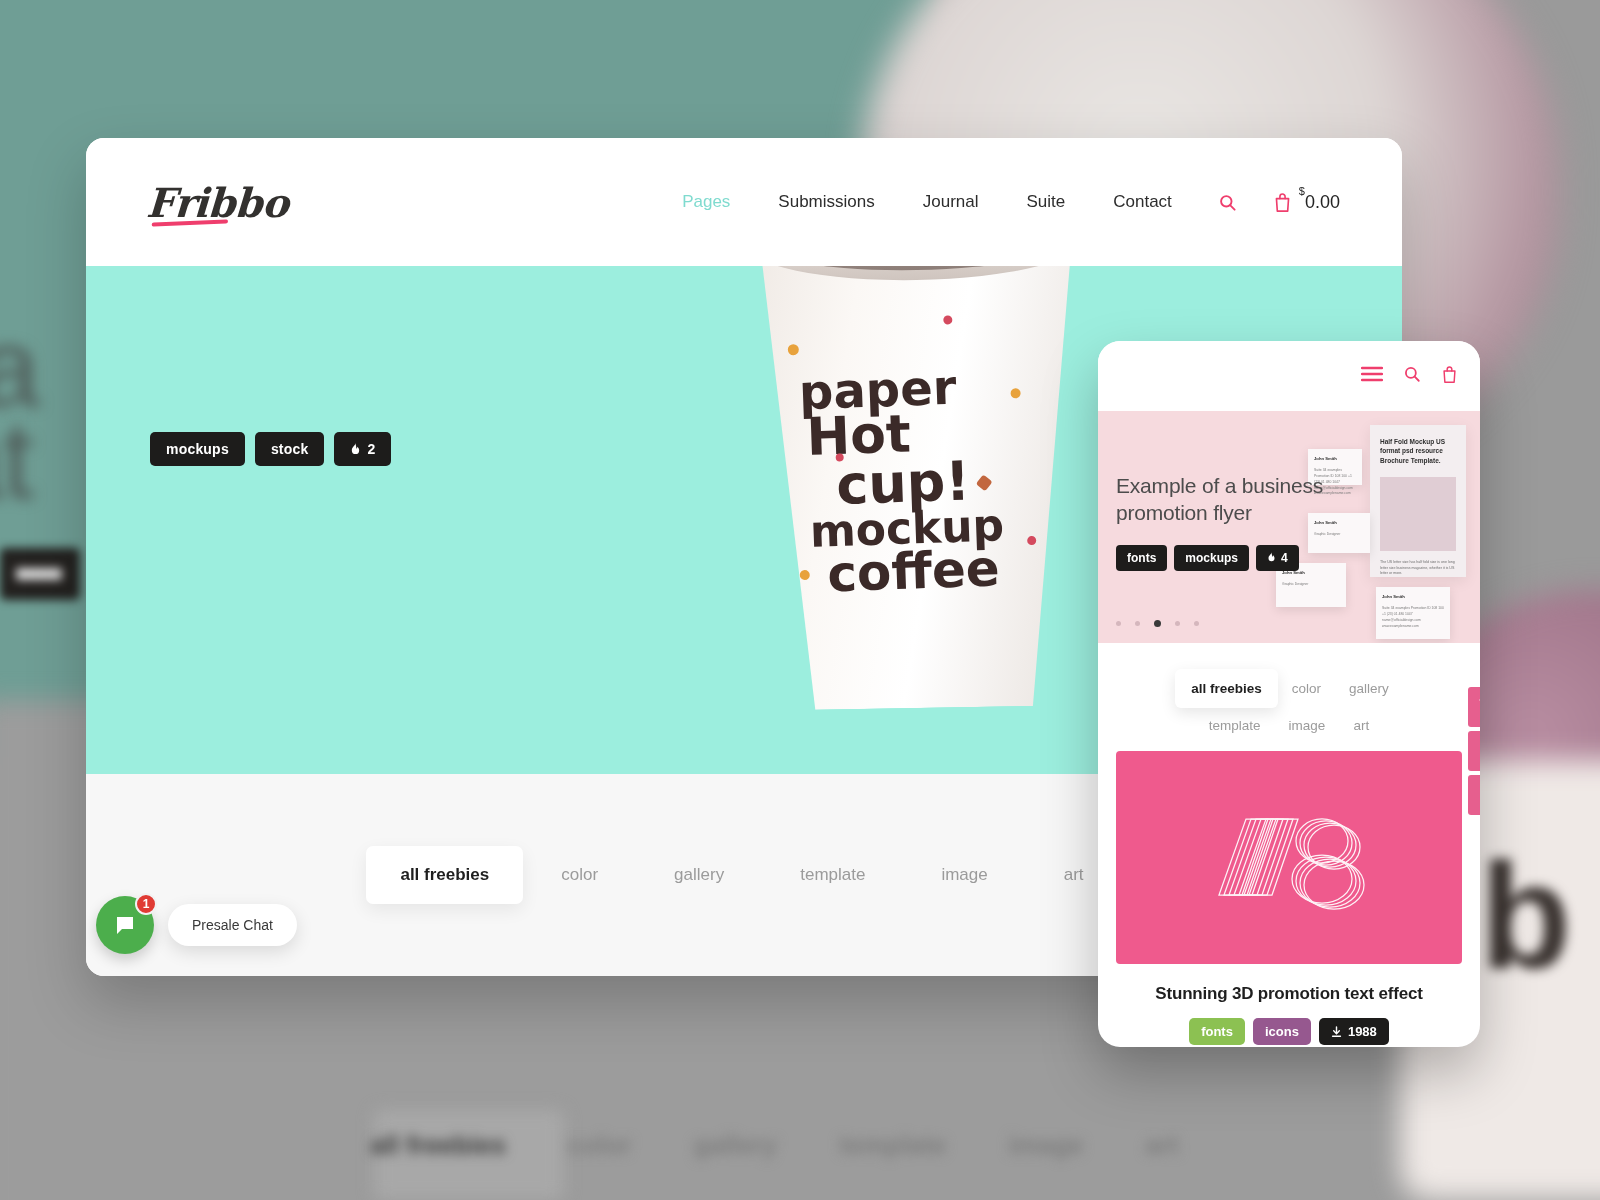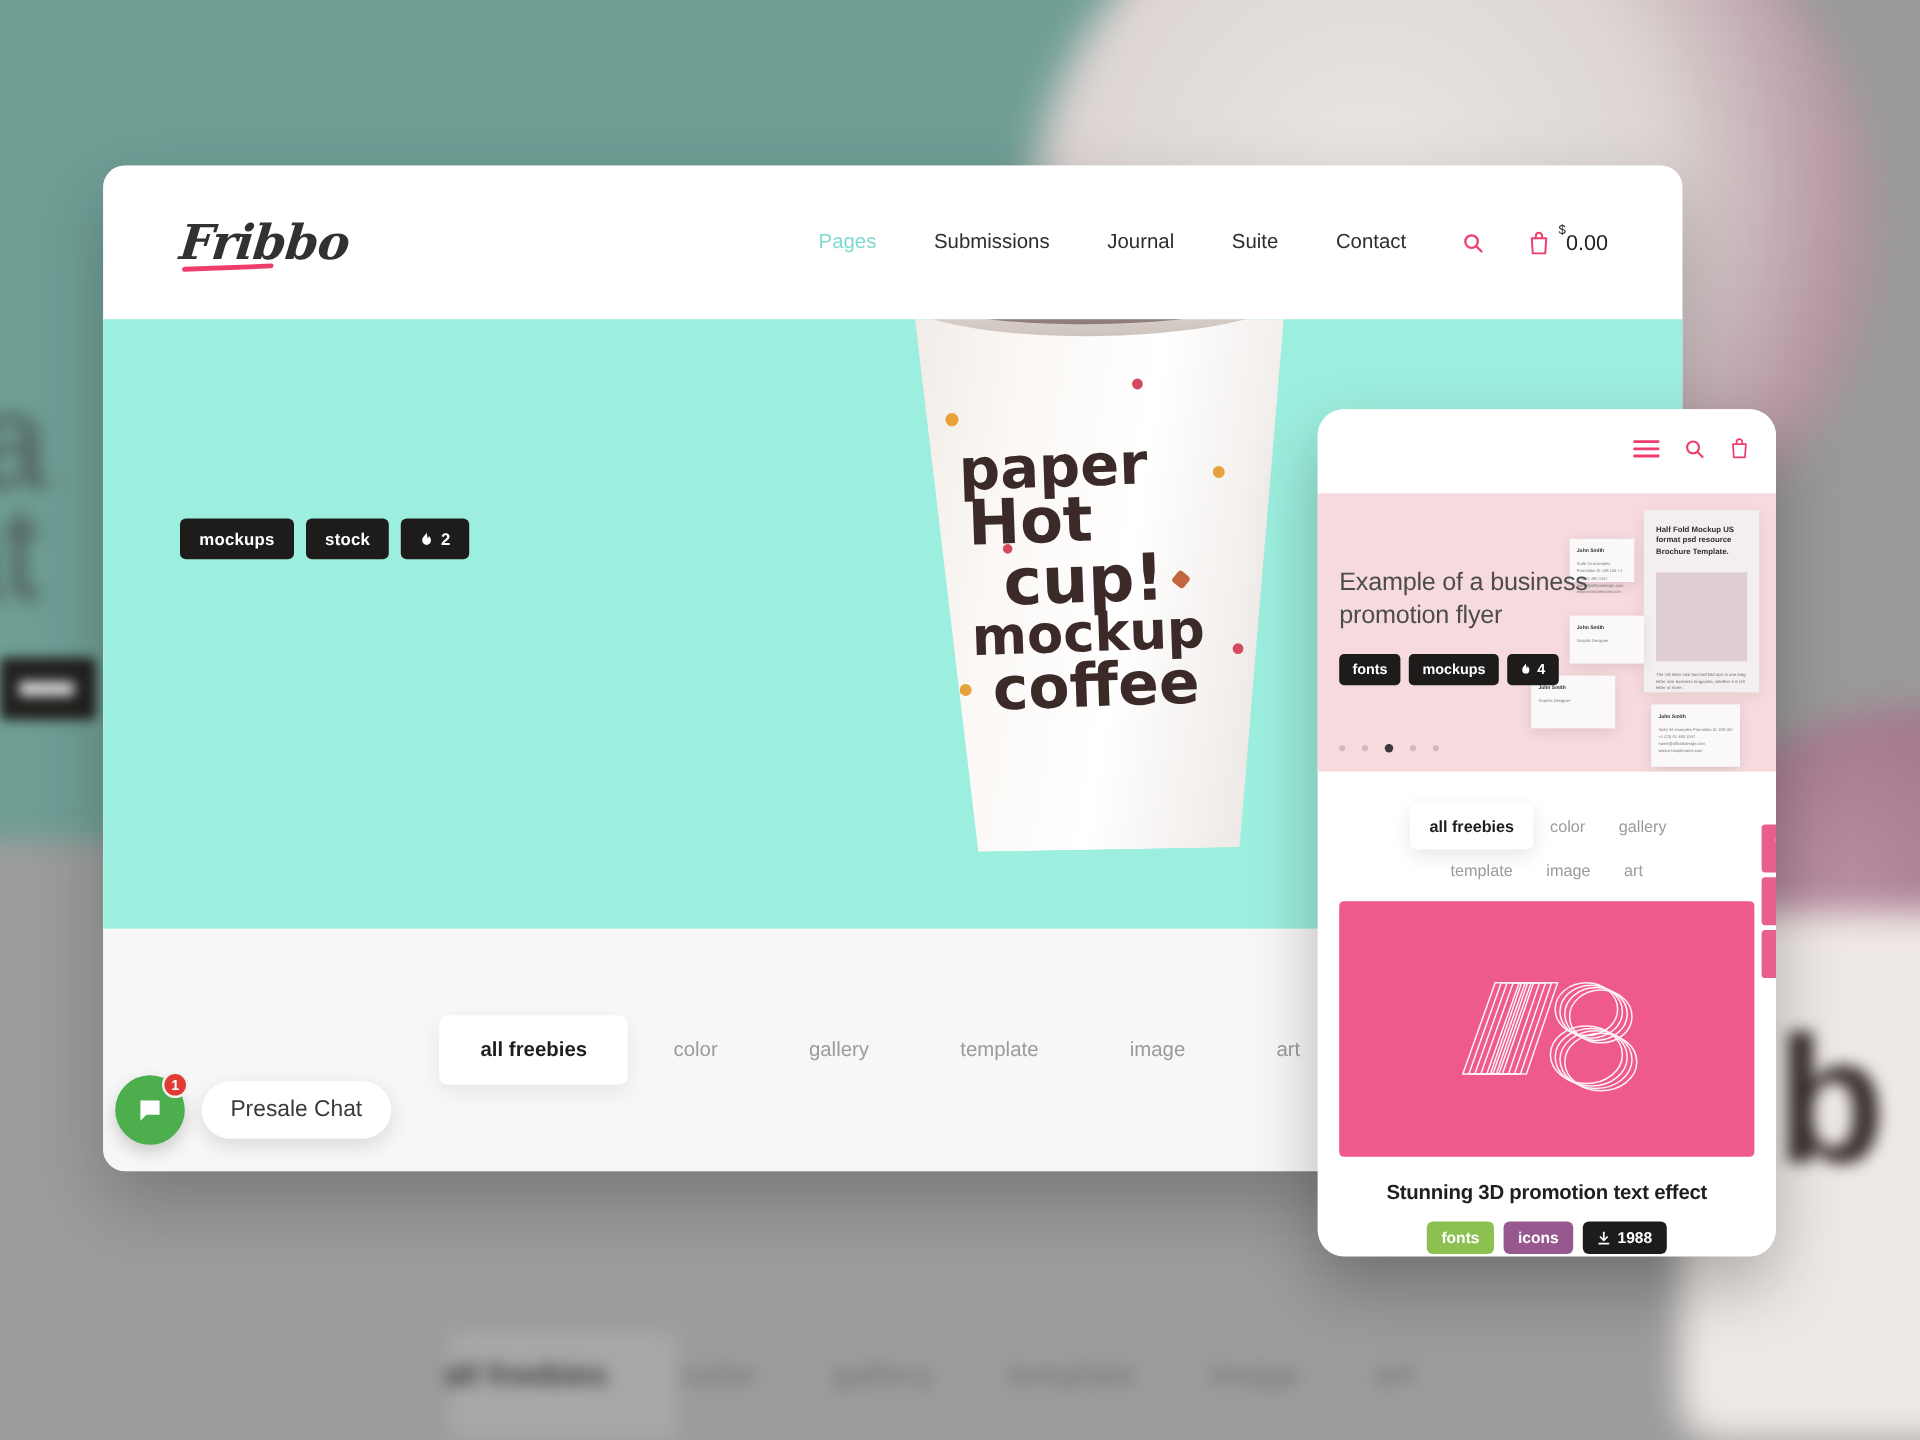--- a/index.html
+++ b/index.html
@@ -202,21 +202,21 @@
   }
   .chat-badge {
     position: absolute; right: -3px; top: -3px;
     width: 22px; height: 22px; border-radius: 50%; background: #e03b34;
     color: #fff; font-size: 12px; font-weight: 700;
     display: flex; align-items: center; justify-content: center;
     border: 2px solid #f2f2f2;
   }
   .chat-pill {
     background: #fff; border-radius: 26px; padding: 13px 24px;
-    font-size: 19px; color: #3a3a3a;
+    font-size: 14px; color: #3a3a3a;
     box-shadow: 0 6px 18px rgba(0,0,0,.12);
   }
 
   
   .mobile {
     position: absolute; left: 1098px; top: 341px;
     width: 382px; height: 706px;
     background: #fff; border-radius: 22px;
     box-shadow: 0 26px 55px rgba(0,0,0,.26);
     overflow: hidden;

